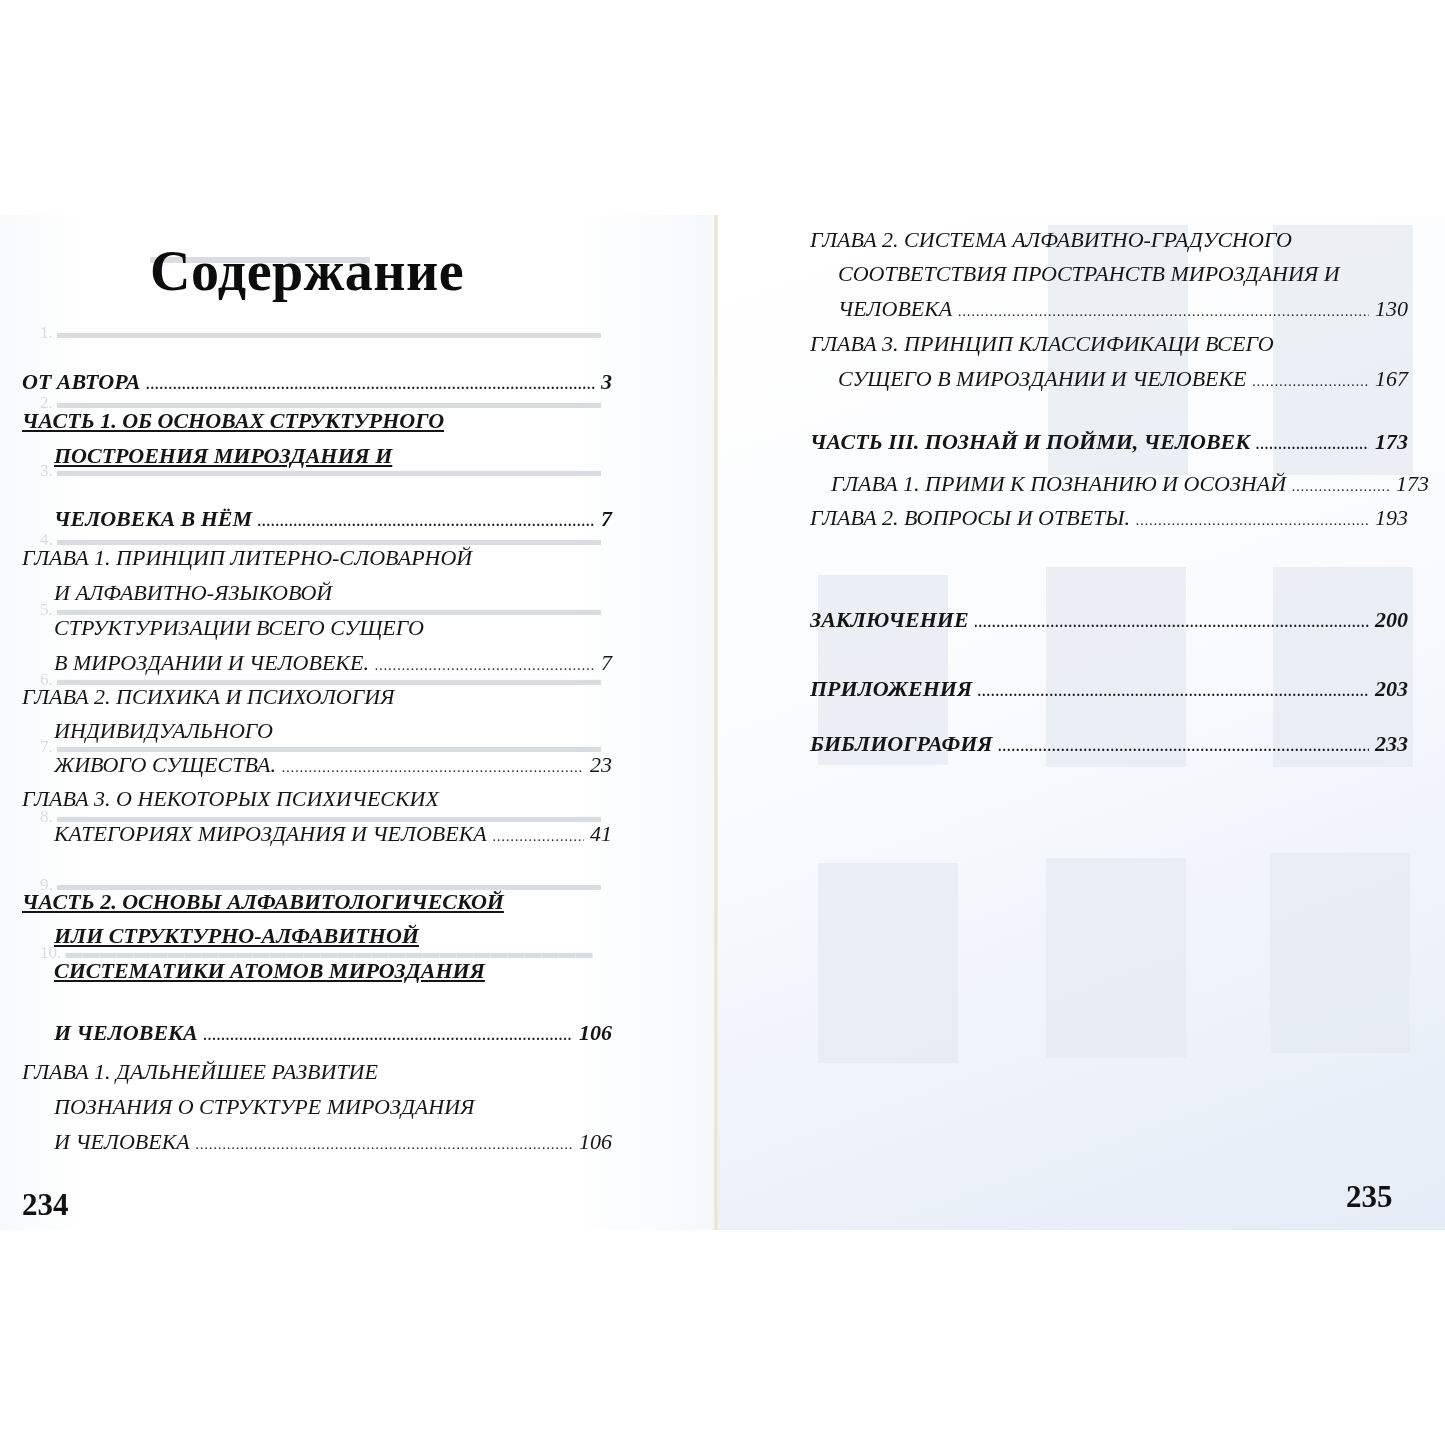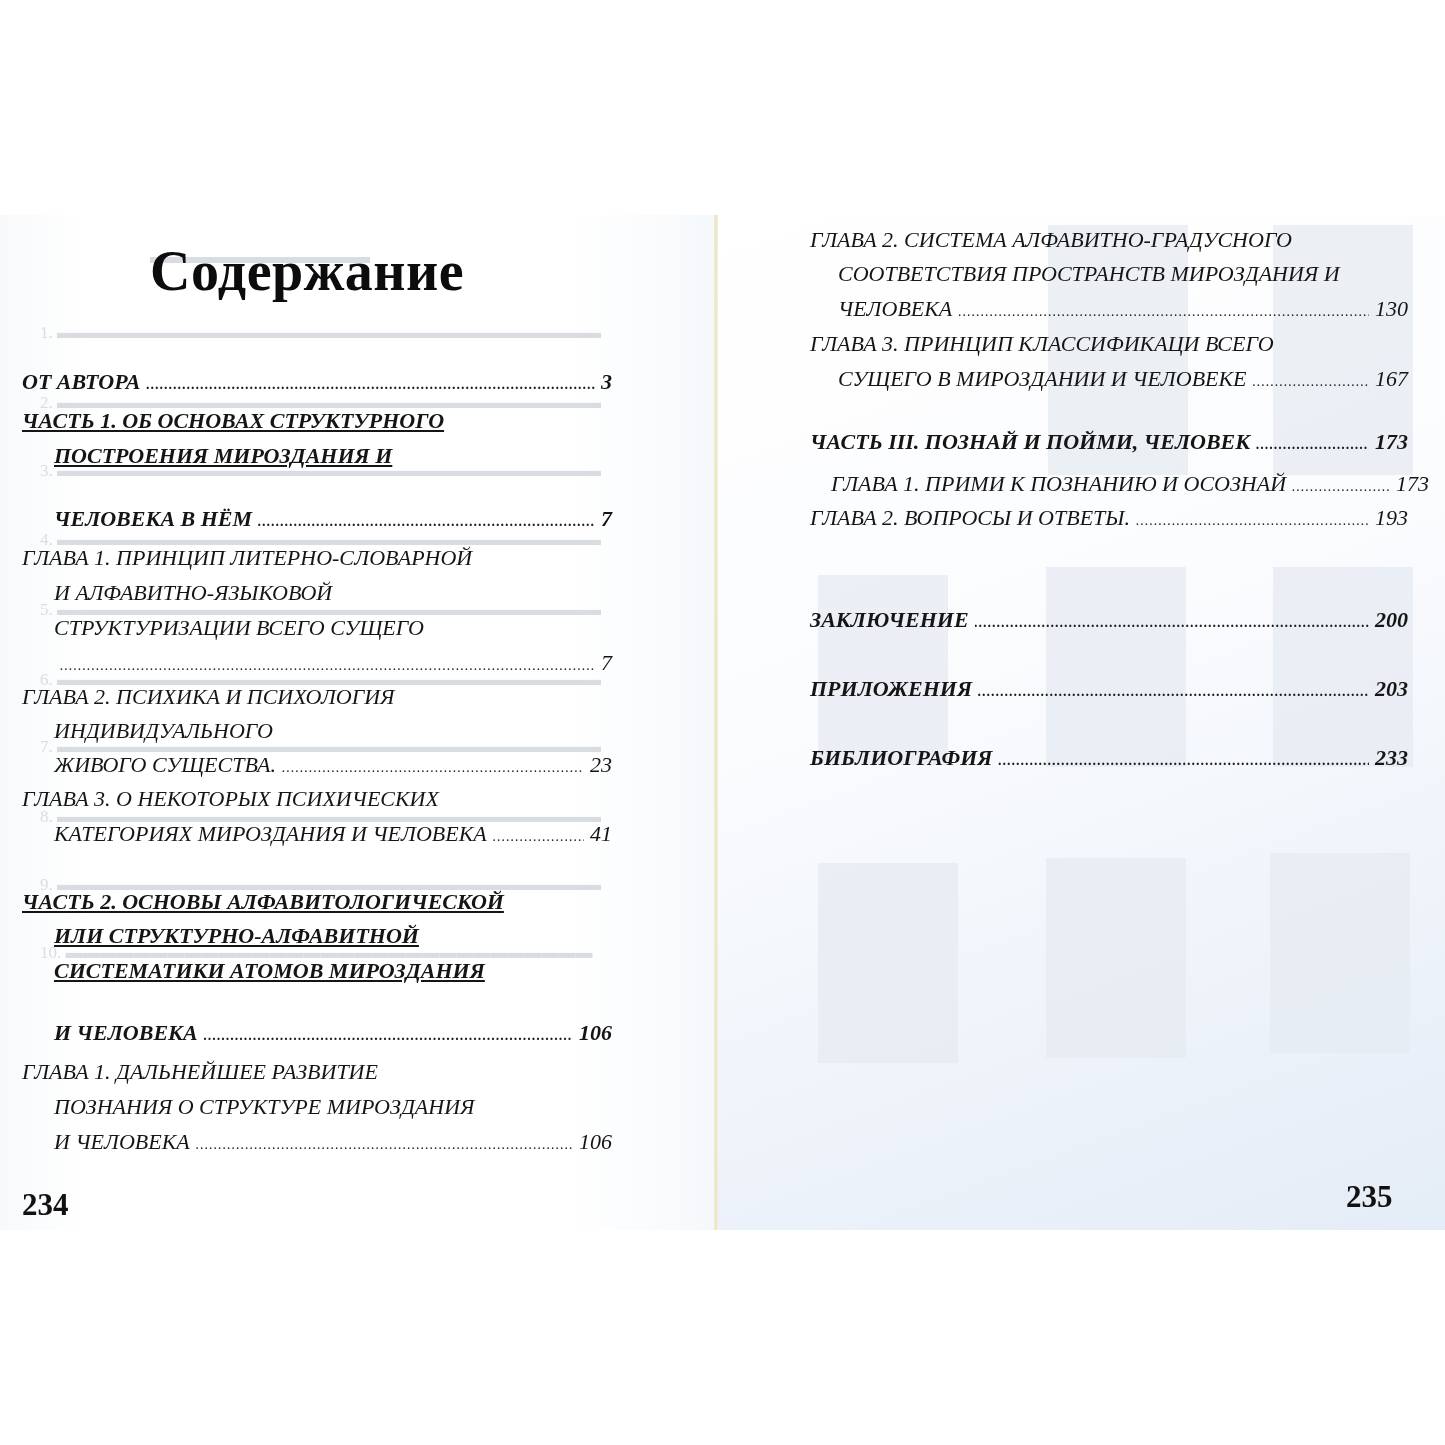--- a/index.html
+++ b/index.html
@@ -66,20 +66,21 @@
     <div class="toc-line bold" style="left:54px;top:259px;width:558px;">
       <span class="lbl">ЧЕЛОВЕКА В НЁМ</span>
       <span class="dots"></span>
       <span class="num">7</span>
     </div>
 
     <div class="cont" style="left:22px;top:326px;">ГЛАВА 1. ПРИНЦИП ЛИТЕРНО-СЛОВАРНОЙ</div>
     <div class="cont" style="left:54px;top:361px;">И АЛФАВИТНО-ЯЗЫКОВОЙ</div>
     <div class="cont" style="left:54px;top:396px;">СТРУКТУРИЗАЦИИ ВСЕГО СУЩЕГО</div>
     <div class="toc-line" style="left:54px;top:431px;width:558px;">
+      <span class="lbl">В МИРОЗДАНИИ И ЧЕЛОВЕКЕ.</span>
       <span class="dots"></span>
       <span class="num">7</span>
     </div>
 
     <div class="cont" style="left:22px;top:465px;">ГЛАВА 2. ПСИХИКА И ПСИХОЛОГИЯ</div>
     <div class="cont" style="left:54px;top:499px;">ИНДИВИДУАЛЬНОГО</div>
     <div class="toc-line" style="left:54px;top:533px;width:558px;">
       <span class="lbl">ЖИВОГО СУЩЕСТВА.</span>
       <span class="dots"></span>
       <span class="num">23</span>
@@ -163,21 +164,21 @@
       <span class="dots"></span>
       <span class="num">200</span>
     </div>
 
     <div class="toc-line bold" style="left:92px;top:429px;width:598px;font-family:Liberation Serif, serif;">
       <span class="lbl">ПРИЛОЖЕНИЯ</span>
       <span class="dots"></span>
       <span class="num">203</span>
     </div>
 
-    <div class="toc-line bold" style="left:92px;top:498px;width:598px;">
+    <div class="toc-line bold" style="left:92px;top:484px;width:598px;">
       <span class="lbl">БИБЛИОГРАФИЯ</span>
       <span class="dots"></span>
       <span class="num">233</span>
     </div>
 
     <div class="folio" style="left:628px;top:964px;">235</div>
   </div>
 </div>
 
 </body></html>

